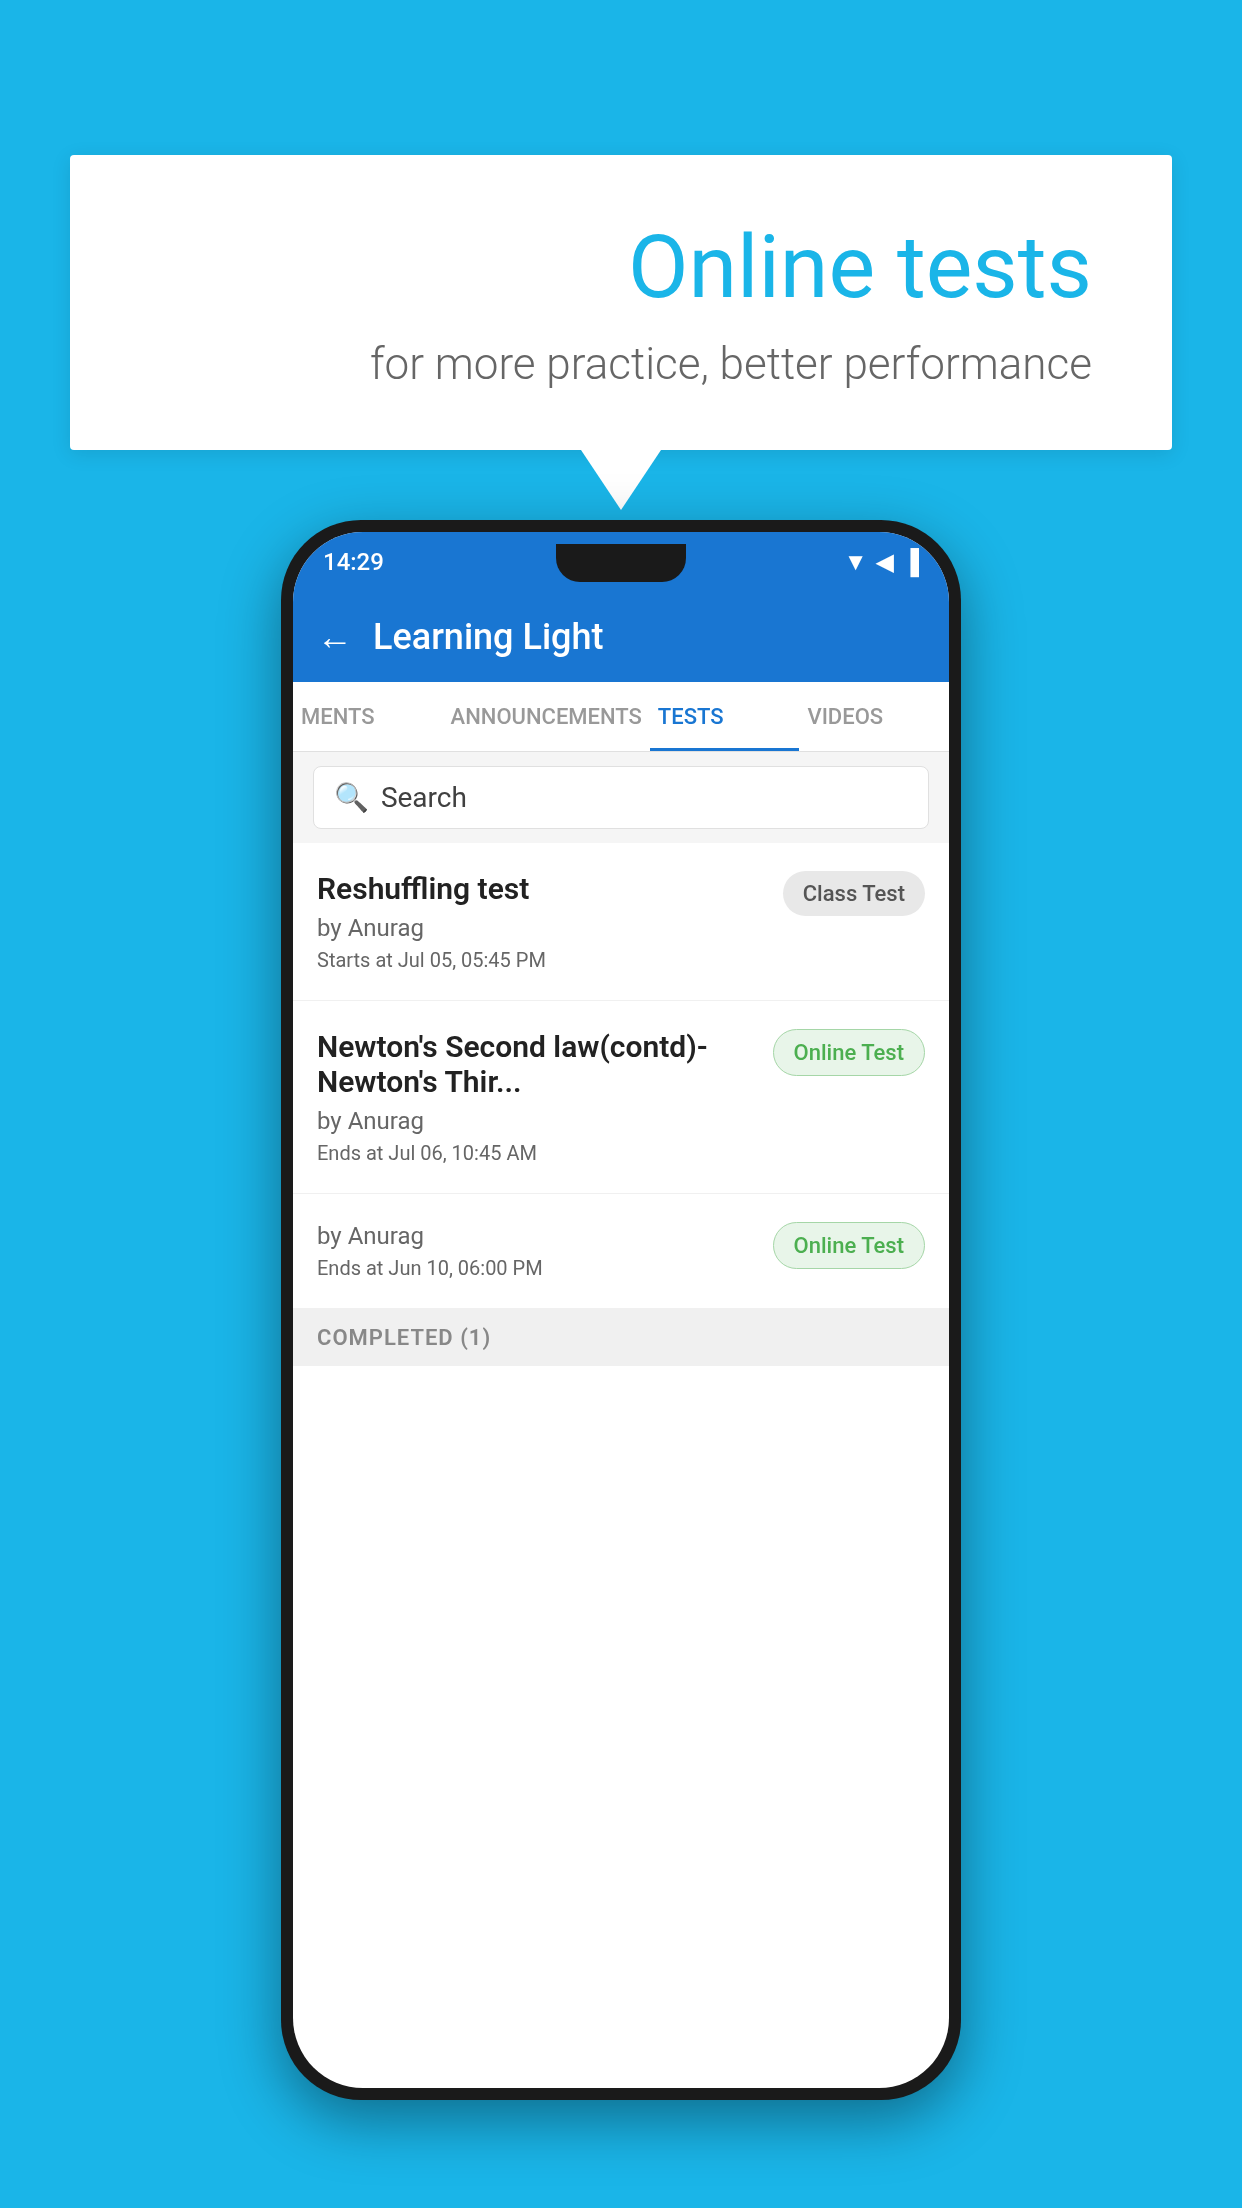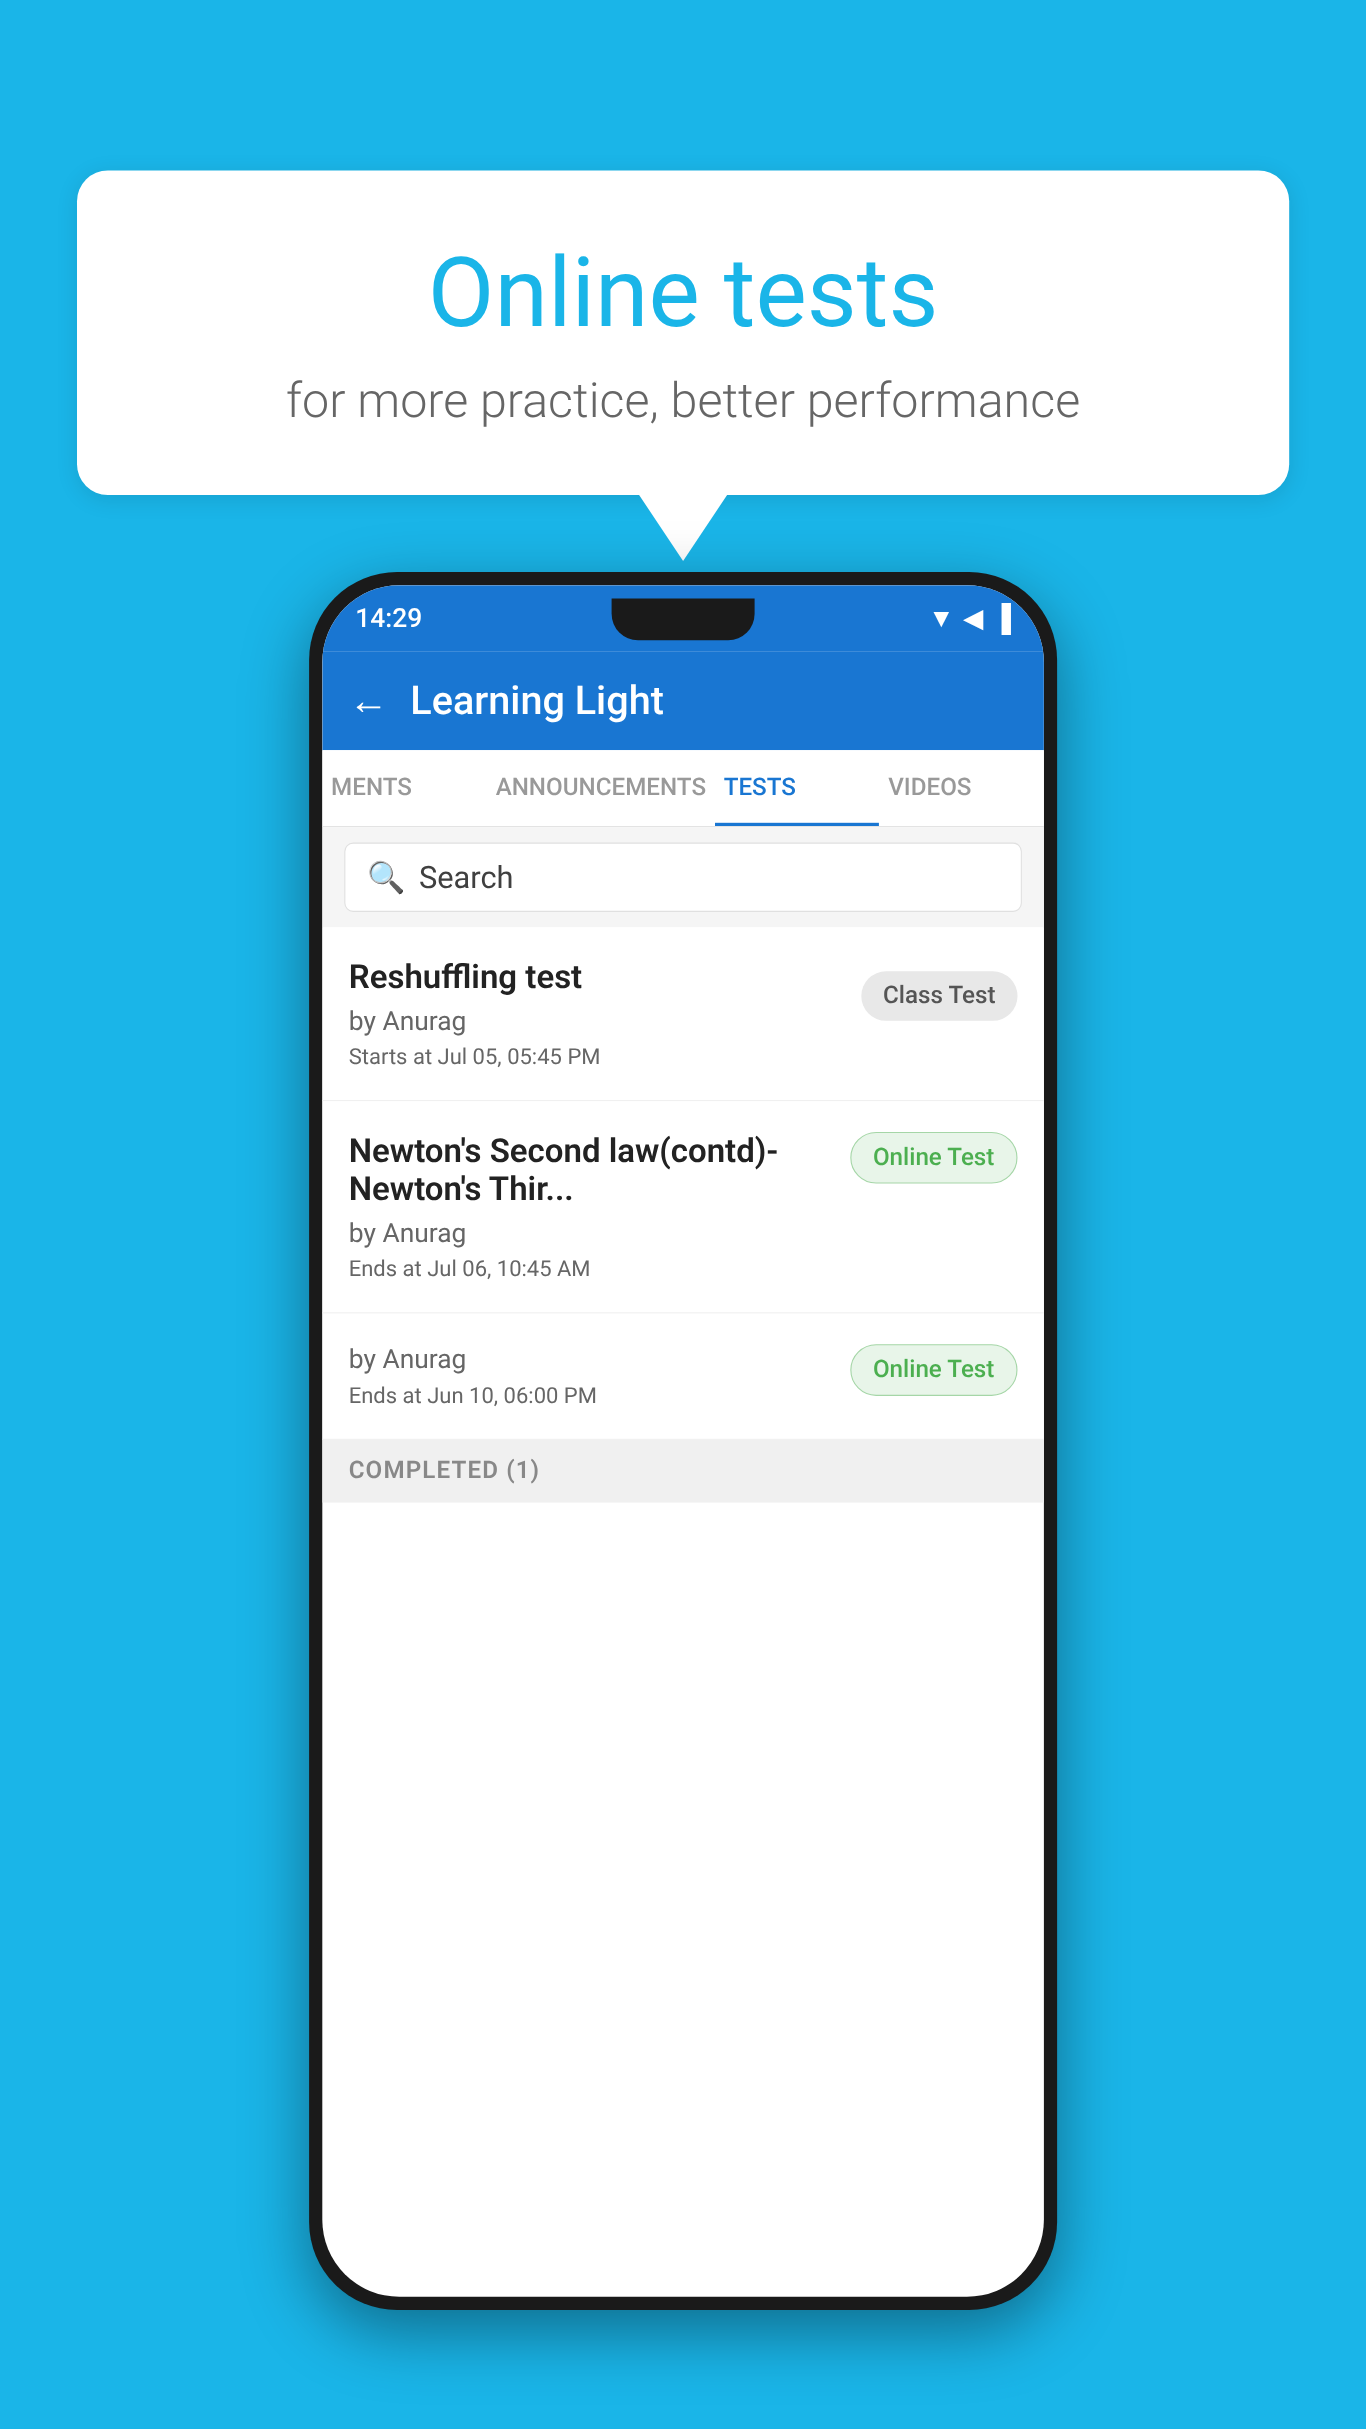--- a/index.html
+++ b/index.html
@@ -19,23 +19,23 @@
       top: 155px;
       left: 70px;
       right: 70px;
       display: flex;
       flex-direction: column;
       align-items: center;
     }
 
     .speech-bubble {
       background: white;
-      border-radius: 28px;
+      border-radius: 4px;
       padding: 60px 80px;
-      text-align: center;
+      text-align: right;
       width: 100%;
       box-shadow: 0 4px 20px rgba(0,0,0,0.1);
     }
 
     .speech-bubble-title {
       font-size: 88px;
       color: #1ab5e8;
       font-weight: 400;
       margin-bottom: 20px;
     }
@@ -261,21 +261,20 @@
       border-radius: 24px;
       font-size: 22px;
       font-weight: 500;
       white-space: nowrap;
       flex-shrink: 0;
     }
 
     .badge-class {
       background: #e8e8e8;
       color: #555;
-      margin-top: 12px;
     }
 
     .badge-online {
       background: #e8f5e9;
       color: #4caf50;
       border: 1px solid #a5d6a7;
     }
 
     
     .completed-header {

